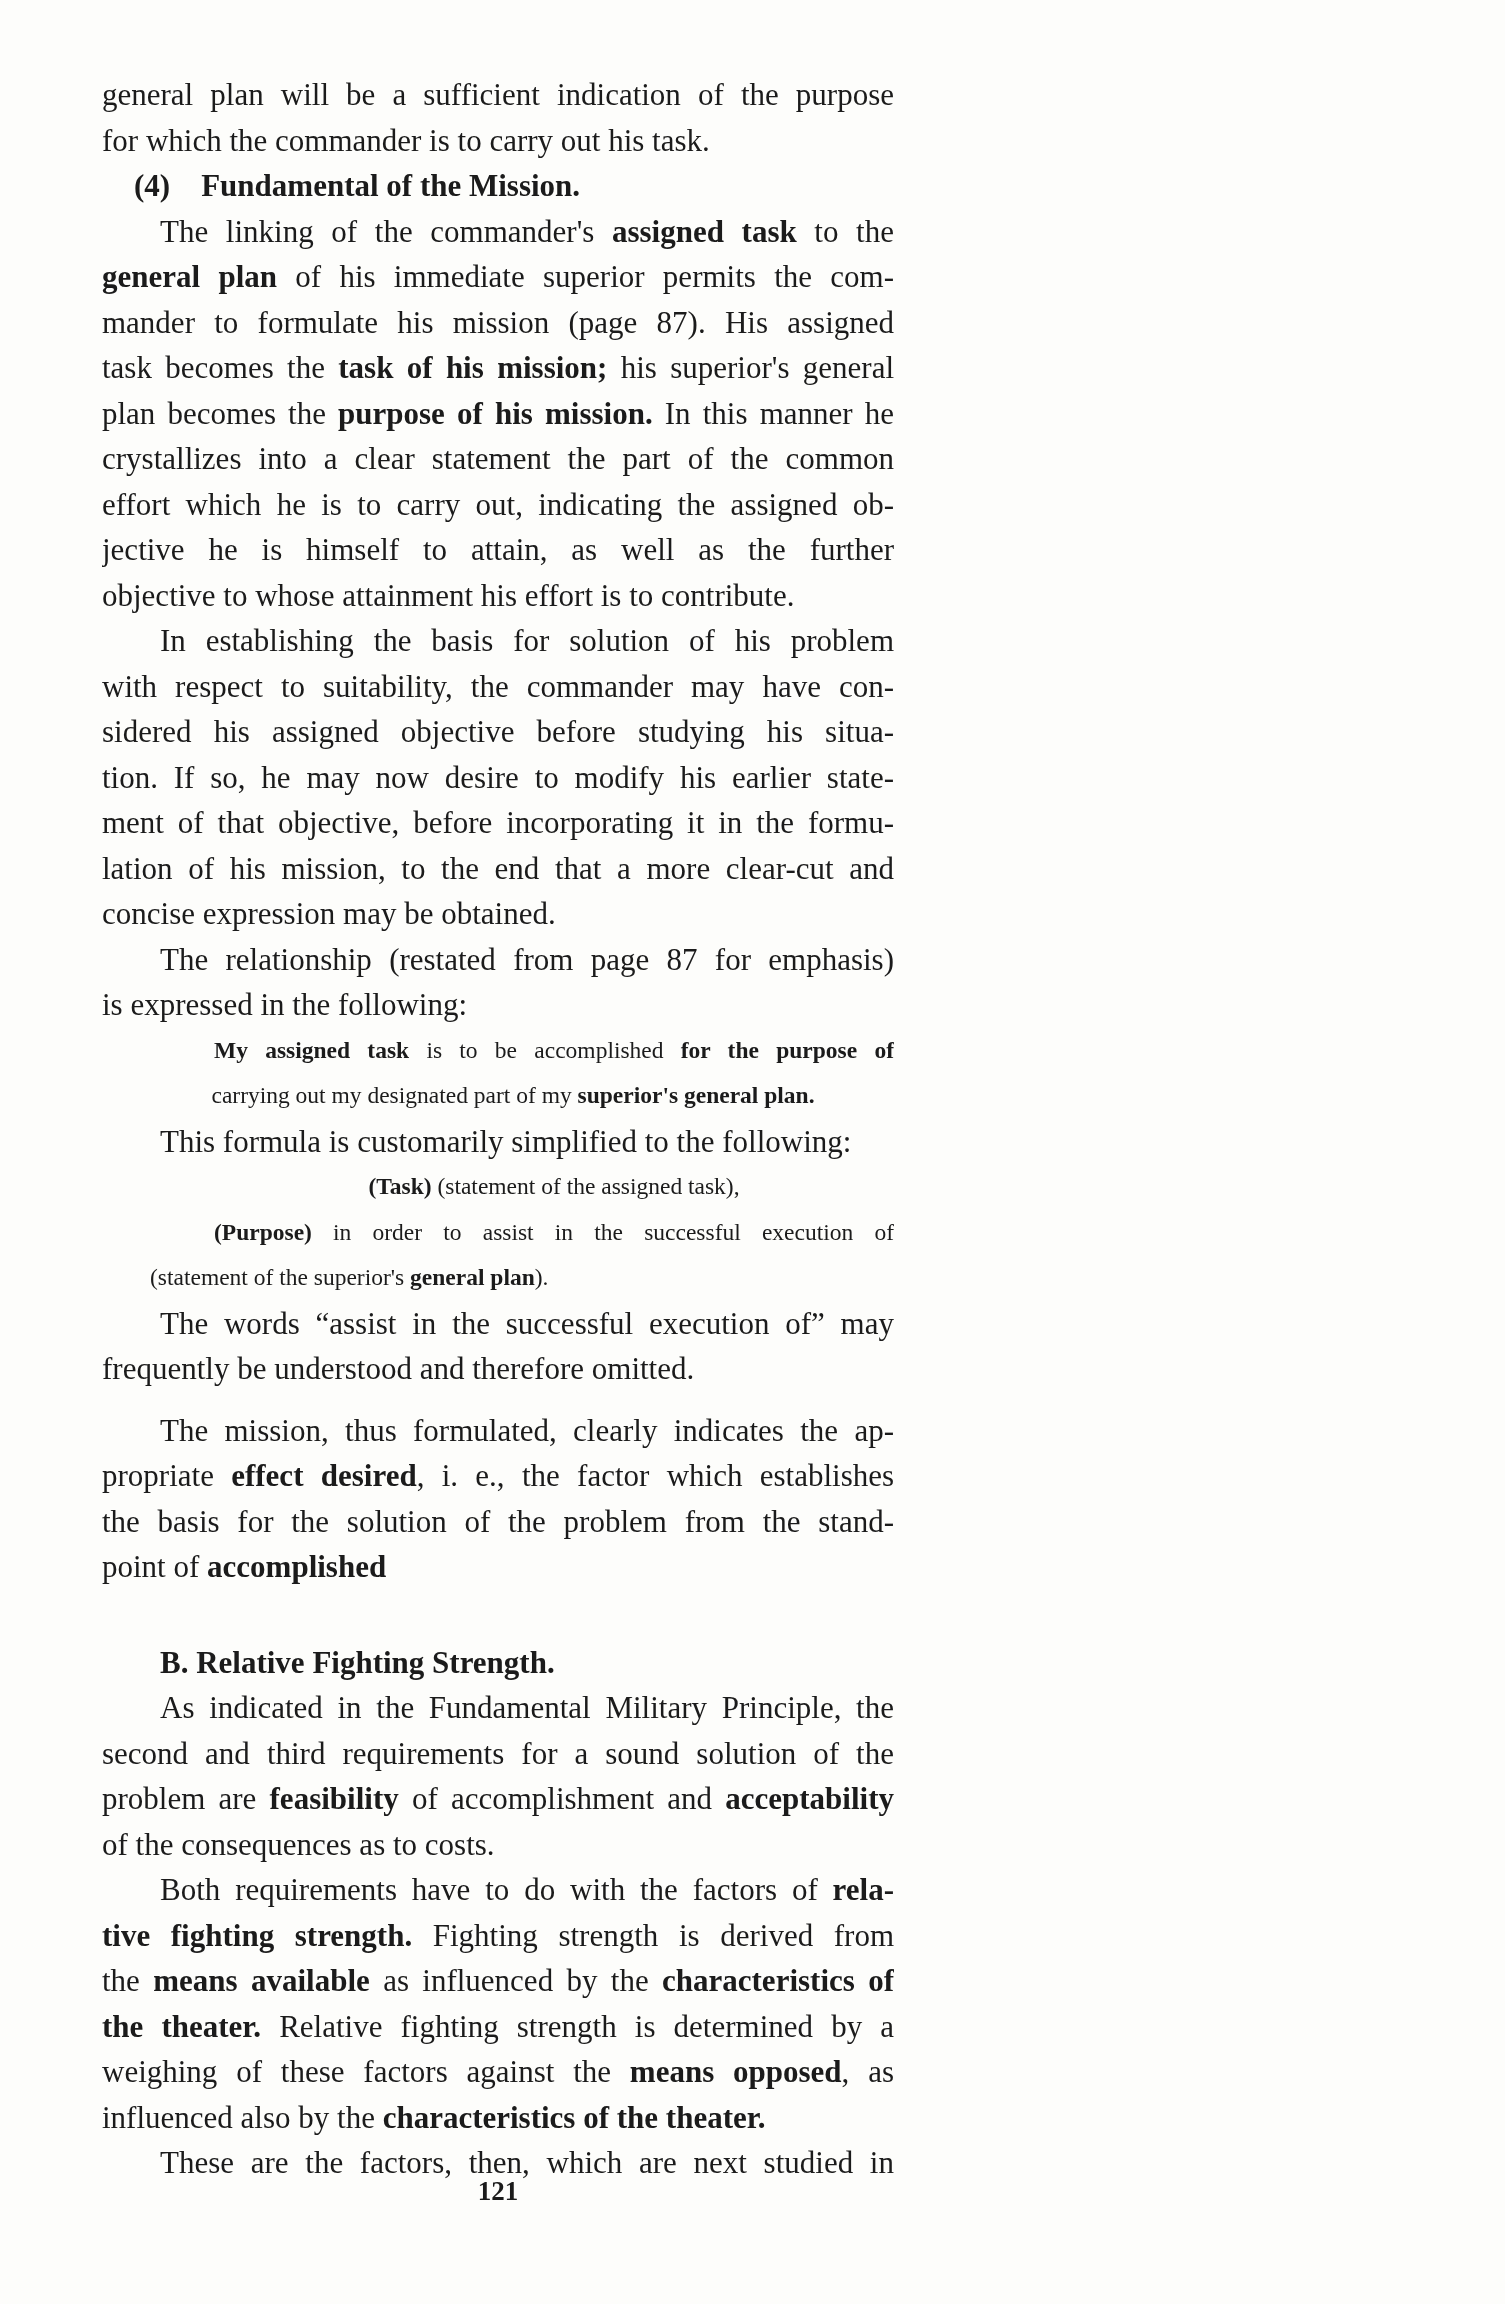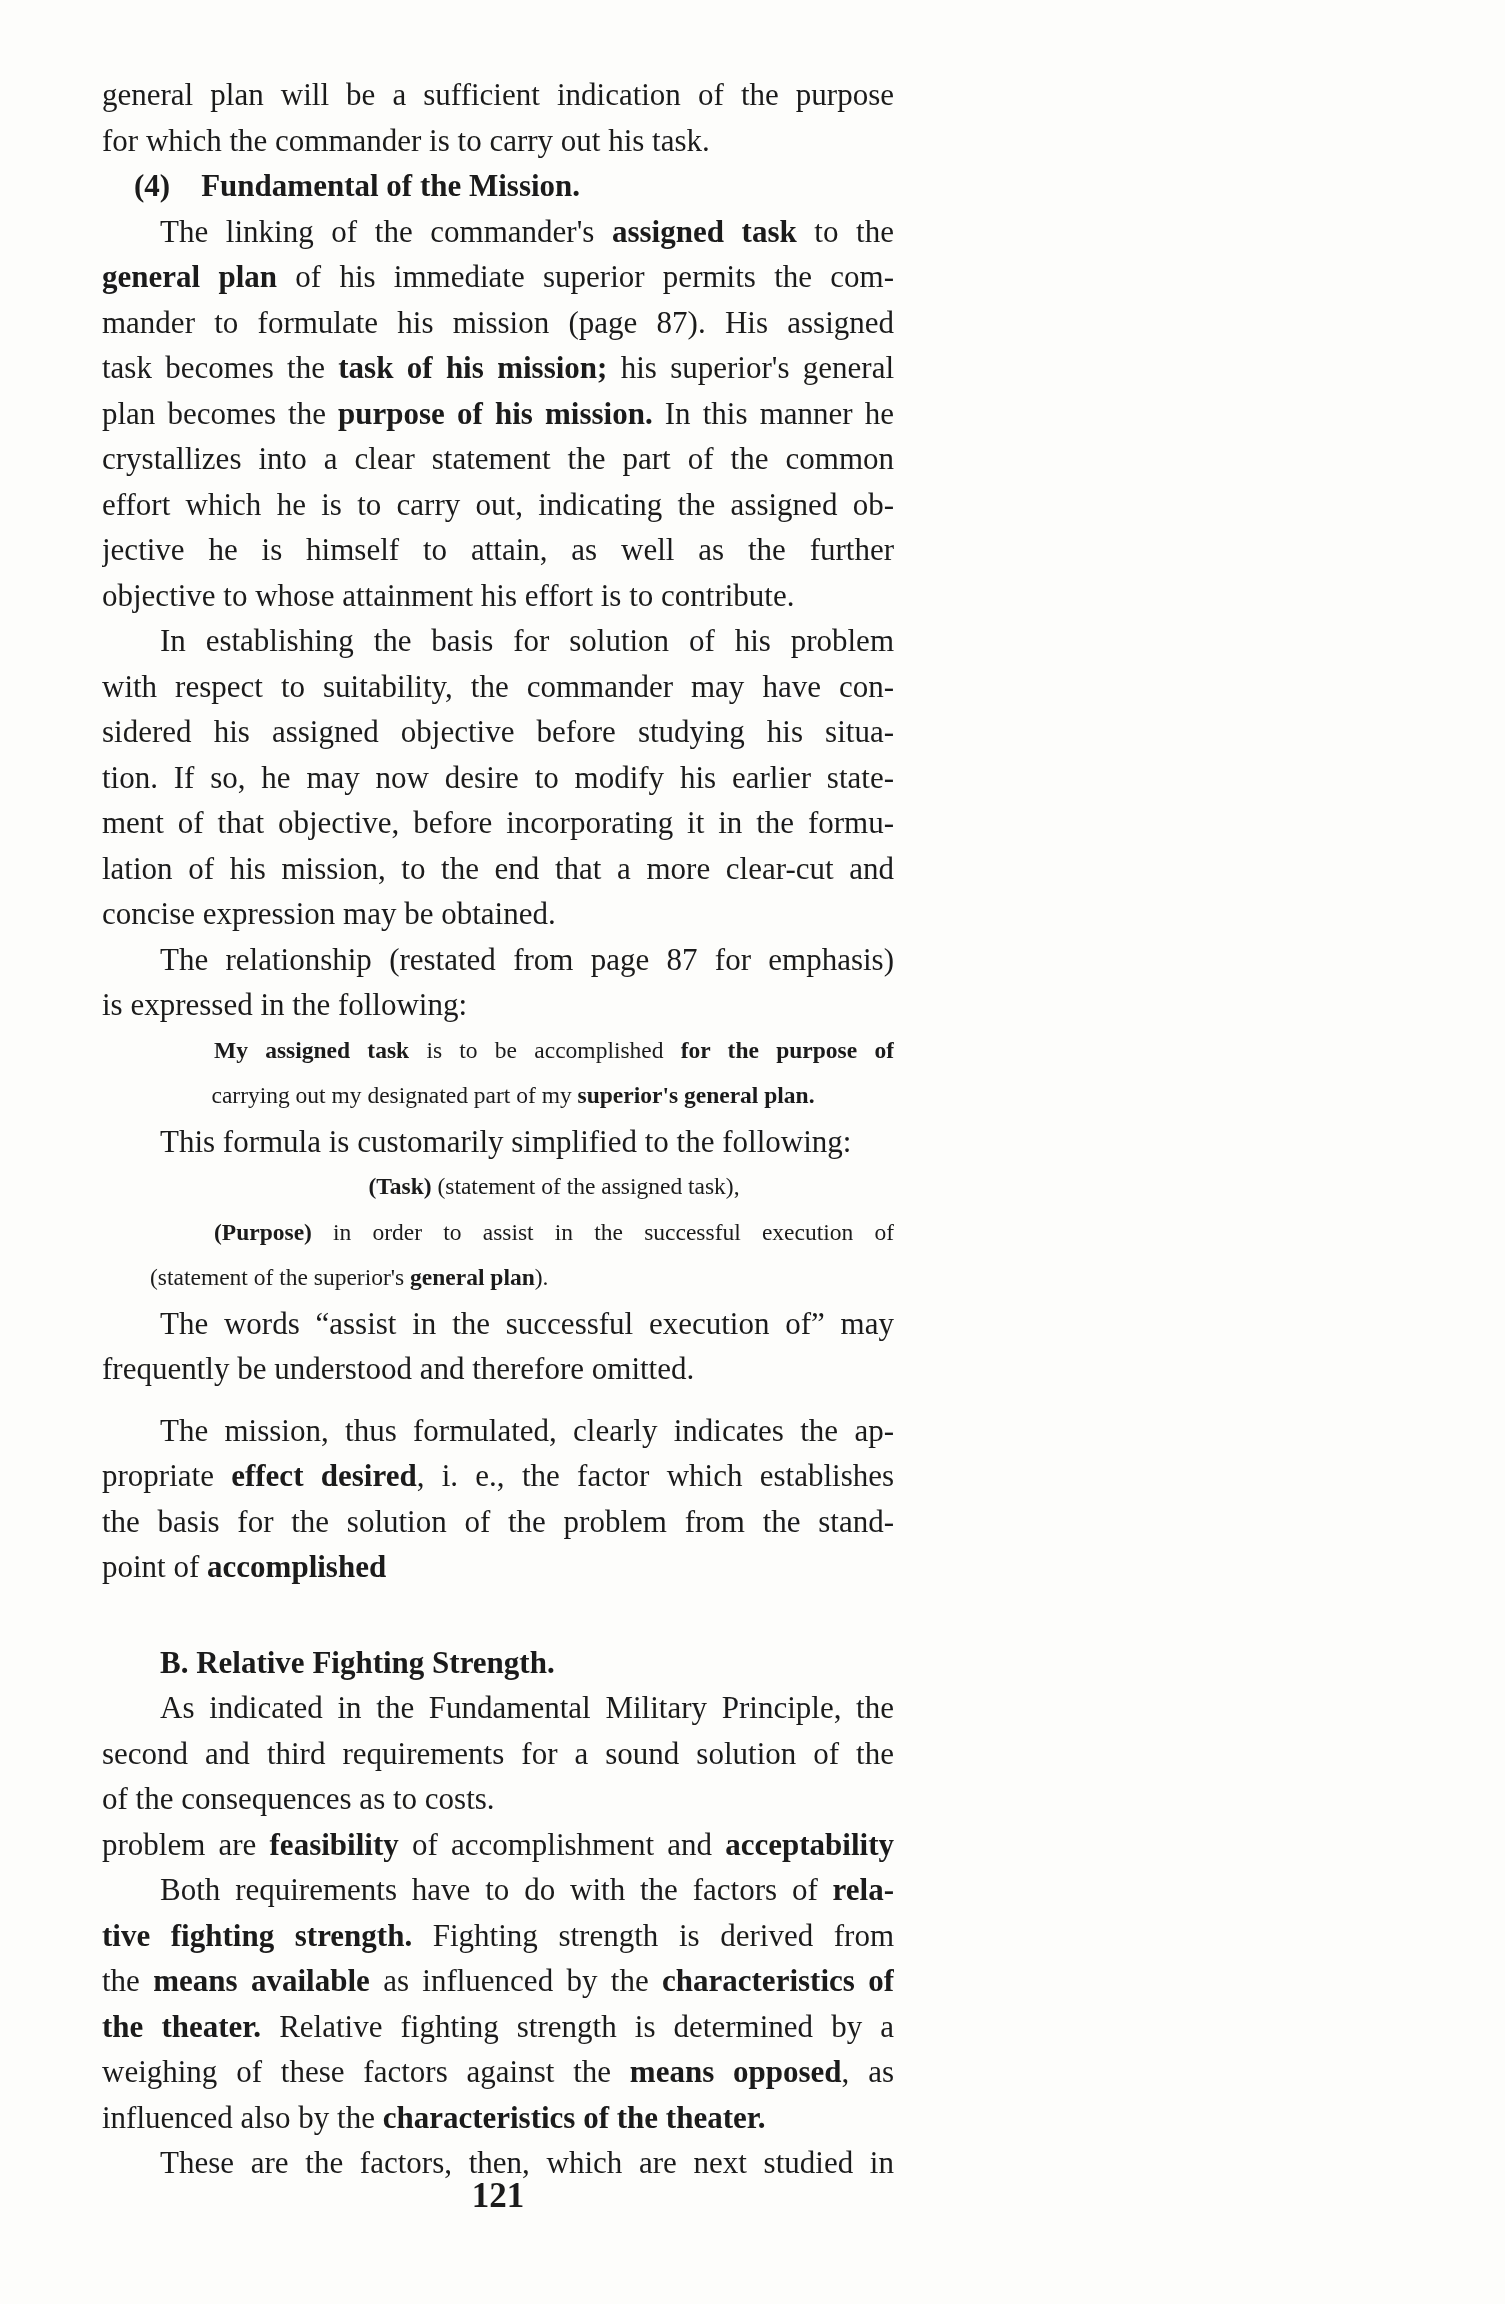--- a/index.html
+++ b/index.html
@@ -45,21 +45,21 @@
   }
   .line .b {
     font-weight: bold;
   }
   .page-number {
     position: absolute;
     left: 102px;
     top: 2176px;
     width: 792px;
     text-align: center;
-    font-size: 35px;
+    font-size: 27px;
     font-weight: bold;
   }
 </style>
 </head>
 <body>
 
 <div class="scan-page">
   <div class="page-text">
       <div class="line body just"><span>general plan will be a sufficient indication of the purpose</span></div>
       <div class="line body"><span>for which the commander is to carry out his task.</span></div>
@@ -90,22 +90,22 @@
       <div class="line small" style="padding-left: 48px;"><span>(statement of the superior's </span><span class="b">general plan</span><span>).</span></div>
       <div class="line body just" style="padding-left: 58px;"><span>The words “assist in the successful execution of” may</span></div>
       <div class="line body"><span>frequently be understood and therefore omitted.</span></div>
       <div class="line body just" style="padding-left: 58px; margin-top: 16px;"><span>The mission, thus formulated, clearly indicates the ap-</span></div>
       <div class="line body just"><span>propriate </span><span class="b">effect desired</span><span>, i. e., the factor which establishes</span></div>
       <div class="line body just"><span>the basis for the solution of the problem from the stand-</span></div>
       <div class="line body"><span>point of </span><span class="b">accomplished</span></div>
       <div class="line heading" style="padding-left: 58px; margin-top: 50px;"><span class="b">B. Relative Fighting Strength.</span></div>
       <div class="line body just" style="padding-left: 58px;"><span>As indicated in the Fundamental Military Principle, the</span></div>
       <div class="line body just"><span>second and third requirements for a sound solution of the</span></div>
+      <div class="line body just"><span>problem are </span><span class="b">feasibility</span><span> of accomplishment and </span><span class="b">acceptability</span></div>
       <div class="line body"><span>of the consequences as to costs.</span></div>
-      <div class="line body just"><span>problem are </span><span class="b">feasibility</span><span> of accomplishment and </span><span class="b">acceptability</span></div>
       <div class="line body just" style="padding-left: 58px;"><span>Both requirements have to do with the factors of </span><span class="b">rela-</span></div>
       <div class="line body just"><span class="b">tive fighting strength.</span><span> Fighting strength is derived from</span></div>
       <div class="line body just"><span>the </span><span class="b">means available</span><span> as influenced by the </span><span class="b">characteristics of</span></div>
       <div class="line body just"><span class="b">the theater.</span><span> Relative fighting strength is determined by a</span></div>
       <div class="line body just"><span>weighing of these factors against the </span><span class="b">means opposed</span><span>, as</span></div>
       <div class="line body"><span>influenced also by the </span><span class="b">characteristics of the theater.</span></div>
       <div class="line body just" style="padding-left: 58px;"><span>These are the factors, then, which are next studied in</span></div>
     </div>
   <div class="page-number">121</div>
 </div>

